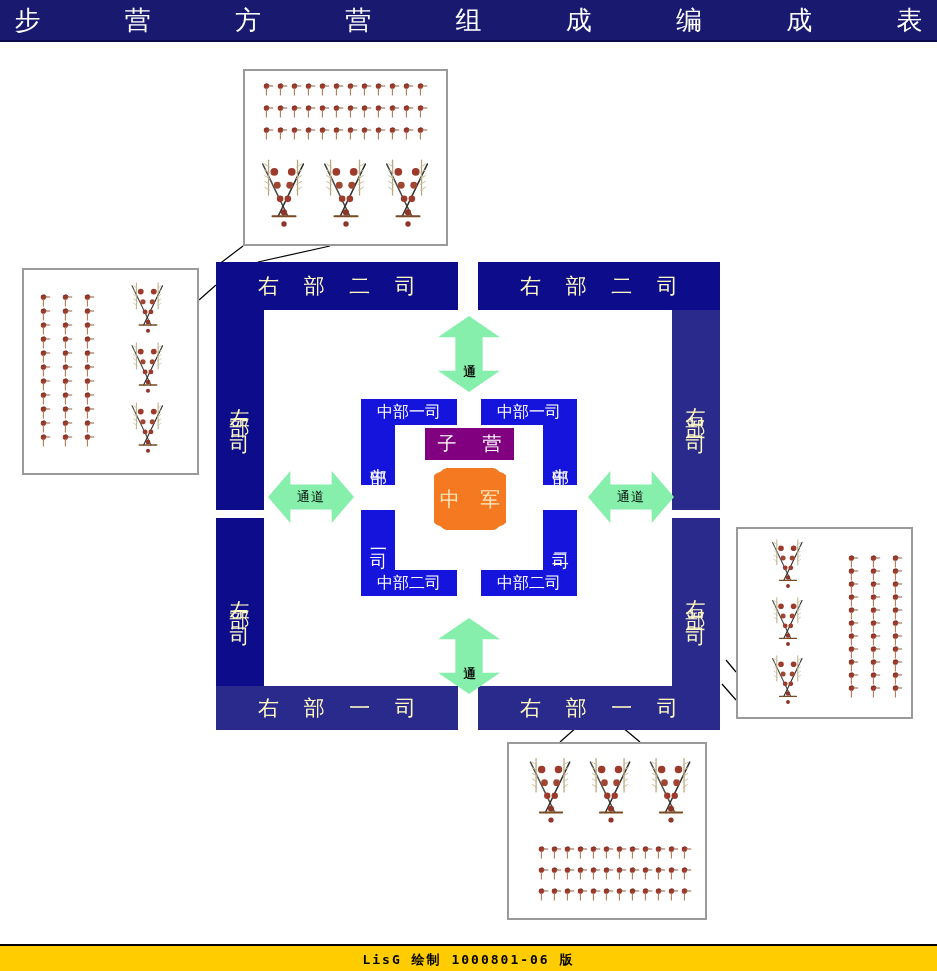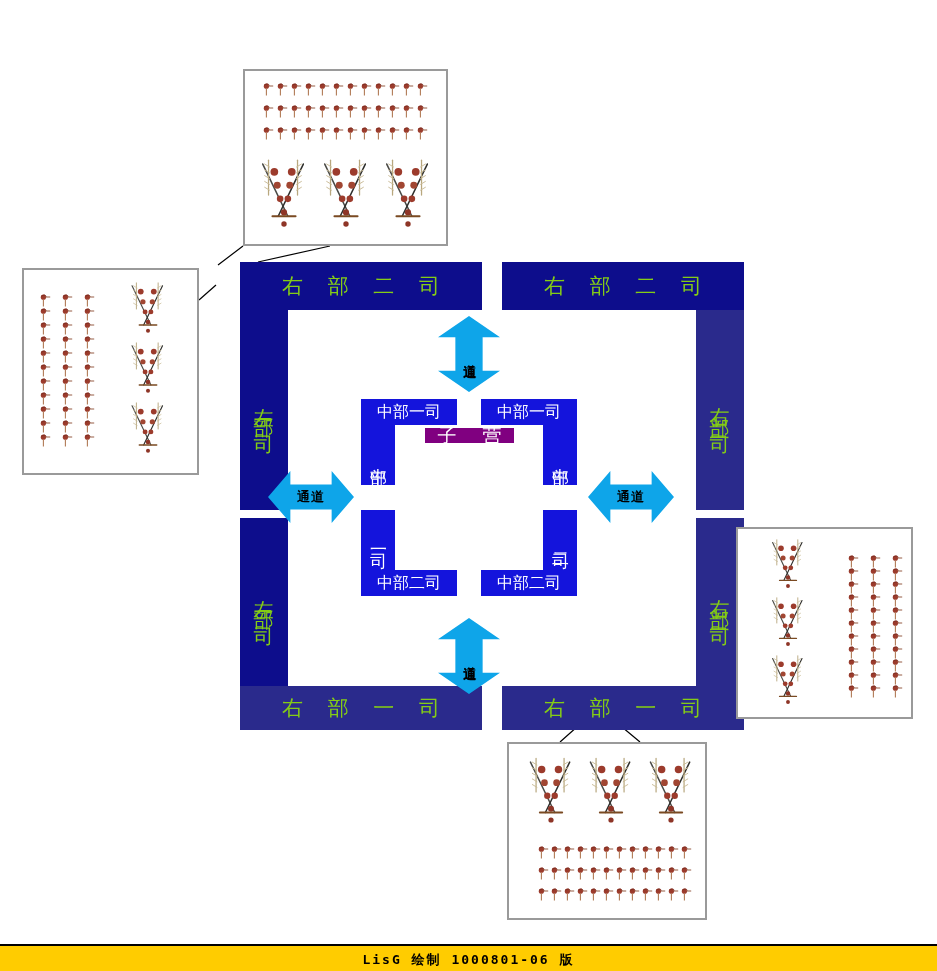--- a/index.html
+++ b/index.html
@@ -54,27 +54,26 @@
     color: #000000;
     font-size: 13px;
     font-weight: bold;
     letter-spacing: 2px;
     font-family: "DejaVu Sans Mono", "Liberation Mono", monospace;
   }
 
   
   .blk {
     position: absolute;
-    color: #84cc16;
+    color: #fef9c3;
     font-family: "DejaVu Serif", "Liberation Serif", serif;
     display: flex;
     align-items: center;
     justify-content: center;
     box-sizing: border-box;
-    margin-left: 24px;
   }
   .navy      { background: #0d0d8c; }
   .navy-dark { background: #2a2a8c; }
 
   .horiz-lbl {
     font-size: 21px;
     letter-spacing: 9px;
     text-indent: 9px;
     white-space: nowrap;
   }
@@ -125,21 +124,21 @@
   #inner-tr-v { left: 543px; top: 425px; width: 34px; height: 60px; }
   #inner-bl-v { left: 361px; top: 510px; width: 34px; height: 60px; }
   #inner-bl-h { left: 361px; top: 570px; width: 96px; height: 26px; }
   #inner-br-v { left: 543px; top: 510px; width: 34px; height: 60px; }
   #inner-br-h { left: 481px; top: 570px; width: 96px; height: 26px; }
 
   
   #ziying {
     position: absolute;
     left: 425px; top: 428px;
-    width: 89px; height: 15px;
+    width: 89px; height: 32px;
     background: #800080;
     color: #ffffff;
     font-family: "DejaVu Serif", "Liberation Serif", serif;
     font-size: 19px;
     letter-spacing: 10px;
     text-indent: 10px;
     display: flex;
     align-items: center;
     justify-content: center;
     white-space: nowrap;
@@ -165,27 +164,27 @@
       82% 0%, 87% 2%, 91% 6%, 96% 8%, 100% 12%,
       100% 88%, 96% 92%, 91% 94%, 87% 98%, 82% 100%,
       18% 100%, 13% 98%, 9% 94%, 4% 92%, 0% 88%
     );
     box-shadow: 2px 2px 0 rgba(120,60,0,0.45);
   }
 
   
   .arrow {
     position: absolute;
-    background: #0ea5e9;
+    background: #86efac;
     display: flex;
     align-items: center;
     justify-content: center;
     color: #000000;
     font-family: "DejaVu Sans", "Liberation Sans", sans-serif;
-    font-weight: bold;
+    font-weight: normal;
     box-sizing: border-box;
   }
   .arrow-v {
     width: 62px; height: 76px;
     font-size: 13px;
     writing-mode: vertical-rl;
     text-orientation: upright;
     line-height: 1.1;
     clip-path: polygon(50% 0%, 100% 28%, 72% 28%, 72% 72%,
                        100% 72%, 50% 100%, 0% 72%, 28% 72%,
@@ -232,20 +231,23 @@
   .cav-grid span { font-size: 13px; color: #7a4030; }
 
   
   .leader { position: absolute; stroke: #000000; stroke-width: 1.2; fill: none; }
 </style>
 </head>
 <body>
 
 <div id="page">
 
+  <div id="title-bar">
+    <span id="title-text">步 营 方 营 组 成 编 成 表</span>
+  </div>
 
   <svg id="leader-lines" width="937" height="971" style="position:absolute;left:0;top:0;pointer-events:none;">
 
     <path d="M243,246 L218,265 M330,246 L258,262" class="leader" stroke="#000" stroke-width="1.2" fill="none"></path>
 
     <path d="M199,300 L216,285" class="leader" stroke="#000" stroke-width="1.2" fill="none"></path>
 
     <path d="M560,742 L596,710 M640,742 L604,712" class="leader" stroke="#000" stroke-width="1.2" fill="none"></path>
 
     <path d="M736,700 L722,684 M736,672 L726,660" class="leader" stroke="#000" stroke-width="1.2" fill="none"></path>
@@ -277,20 +279,21 @@
 
   <div class="inner inner-v" id="inner-bl-v">一司</div>
 
   <div class="inner inner-h" id="inner-bl-h">中部二司</div>
 
   <div class="inner inner-v" id="inner-br-v">二司</div>
 
   <div class="inner inner-h" id="inner-br-h">中部二司</div>
 
   <div id="ziying">子 营</div>
+  <div id="zhongjun">中 军</div>
 
   <div class="arrow arrow-v" id="arrow-top">通道</div>
   <div class="arrow arrow-v" id="arrow-bottom">通道</div>
   <div class="arrow arrow-h" id="arrow-left">通道</div>
   <div class="arrow arrow-h" id="arrow-right">通道</div>
 
   <div class="inset" id="inset-top">
     <div class="troop-grid" style="left:16px;top:12px;grid-template-columns:repeat(12,14px);grid-auto-rows:22px;">
         <span><svg width="11" height="13" viewBox="0 0 11 13">
             <circle cx="3.4" cy="3.2" r="2.6" fill="#9c3b2c"></circle>

